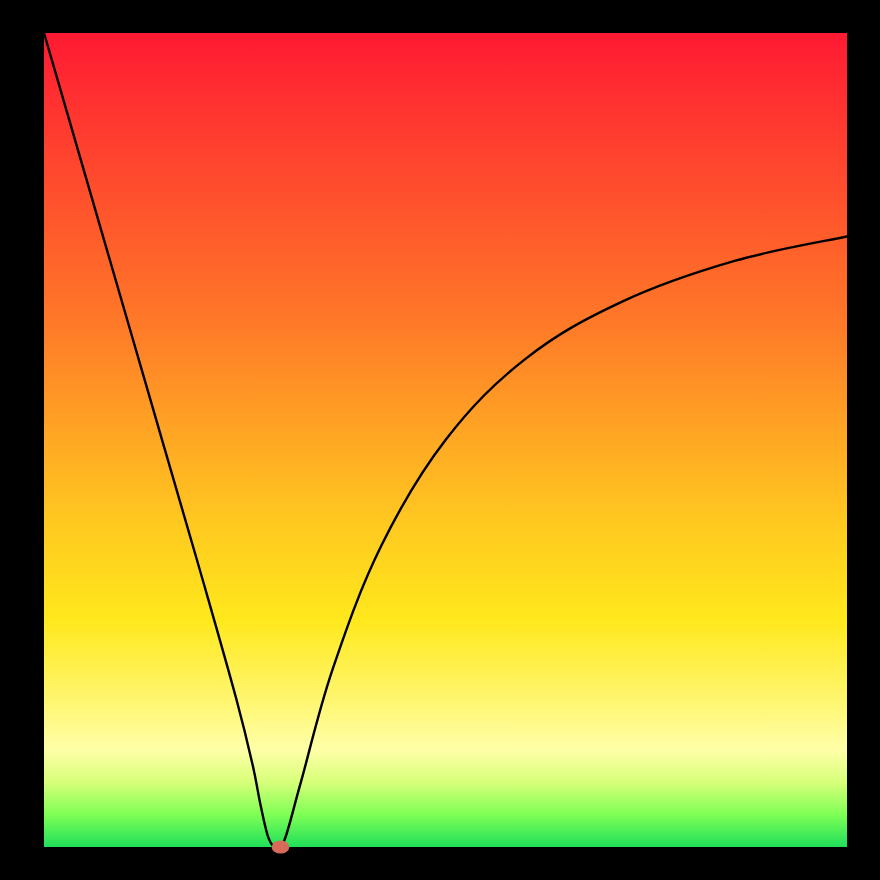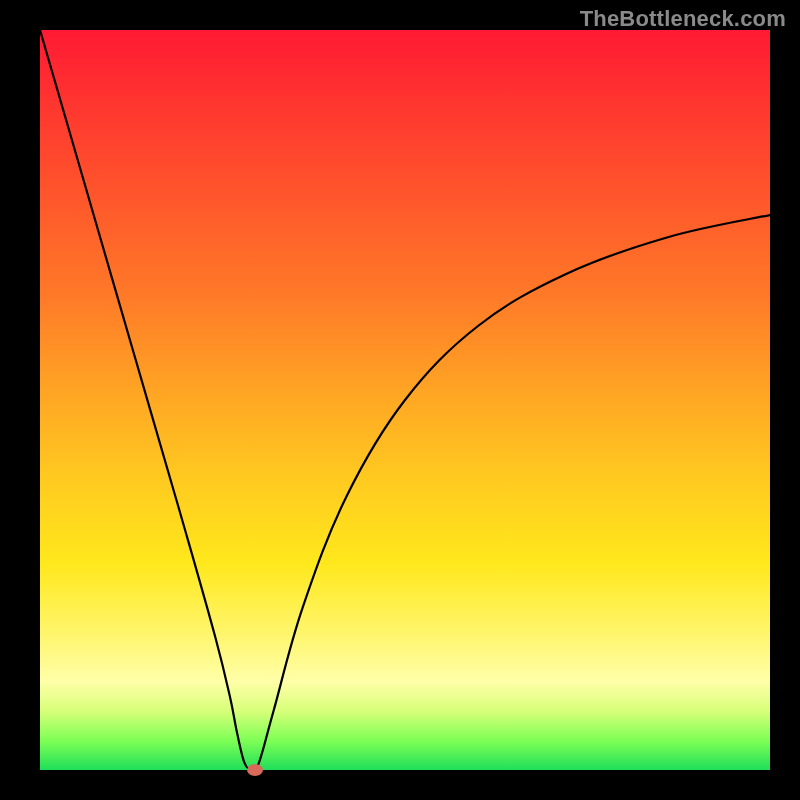--- a/index.html
+++ b/index.html
@@ -61,20 +61,19 @@
     height: 12px;
     border-radius: 50%;
     background: #d86a5a;
     transform: translate(-50%, -50%);
   }
 </style>
 </head>
 <body>
 
 <div class="frame">
-  <div class="watermark">TheBottleneck.com</div>
   <div class="plot-area">
     <svg class="curve" viewBox="0 0 730 740" preserveAspectRatio="none">
       <path fill="none" stroke="#000" stroke-width="2.2" stroke-linejoin="round" stroke-linecap="round" d="M 0.00 0.00 C 6.57 22.64, 23.36 80.51, 36.50 125.80 C 49.64 171.09, 59.86 206.31, 73.00 251.60 C 86.14 296.89, 96.36 332.11, 109.50 377.40 C 122.64 422.69, 134.17 461.91, 146.00 503.20 C 157.83 544.49, 167.32 577.50, 175.20 606.80 C 183.08 636.10, 185.86 648.68, 189.80 666.00 C 193.74 683.32, 194.47 691.01, 197.10 703.00 C 199.73 714.99, 201.77 725.94, 204.40 732.60 C 207.03 739.26, 209.07 740.00, 211.70 740.00 C 214.33 740.00, 215.06 743.26, 219.00 732.60 C 222.94 721.94, 225.72 708.77, 233.60 680.80 C 241.48 652.83, 249.66 615.83, 262.80 577.20 C 275.94 538.57, 288.20 503.50, 306.60 466.20 C 325.00 428.90, 341.35 400.64, 365.00 370.00 C 388.65 339.36, 409.09 318.64, 438.00 296.00 C 466.91 273.36, 491.44 260.18, 525.60 244.20 C 559.76 228.22, 591.01 217.86, 627.80 207.20 C 664.59 196.54, 711.60 189.00, 730.00 185.00"></path>
     </svg>
     <div class="marker" style="left: 215.35px; top: 740px; background: rgb(216, 106, 90);"></div>
   </div>
 </div>
 
 </body></html>

